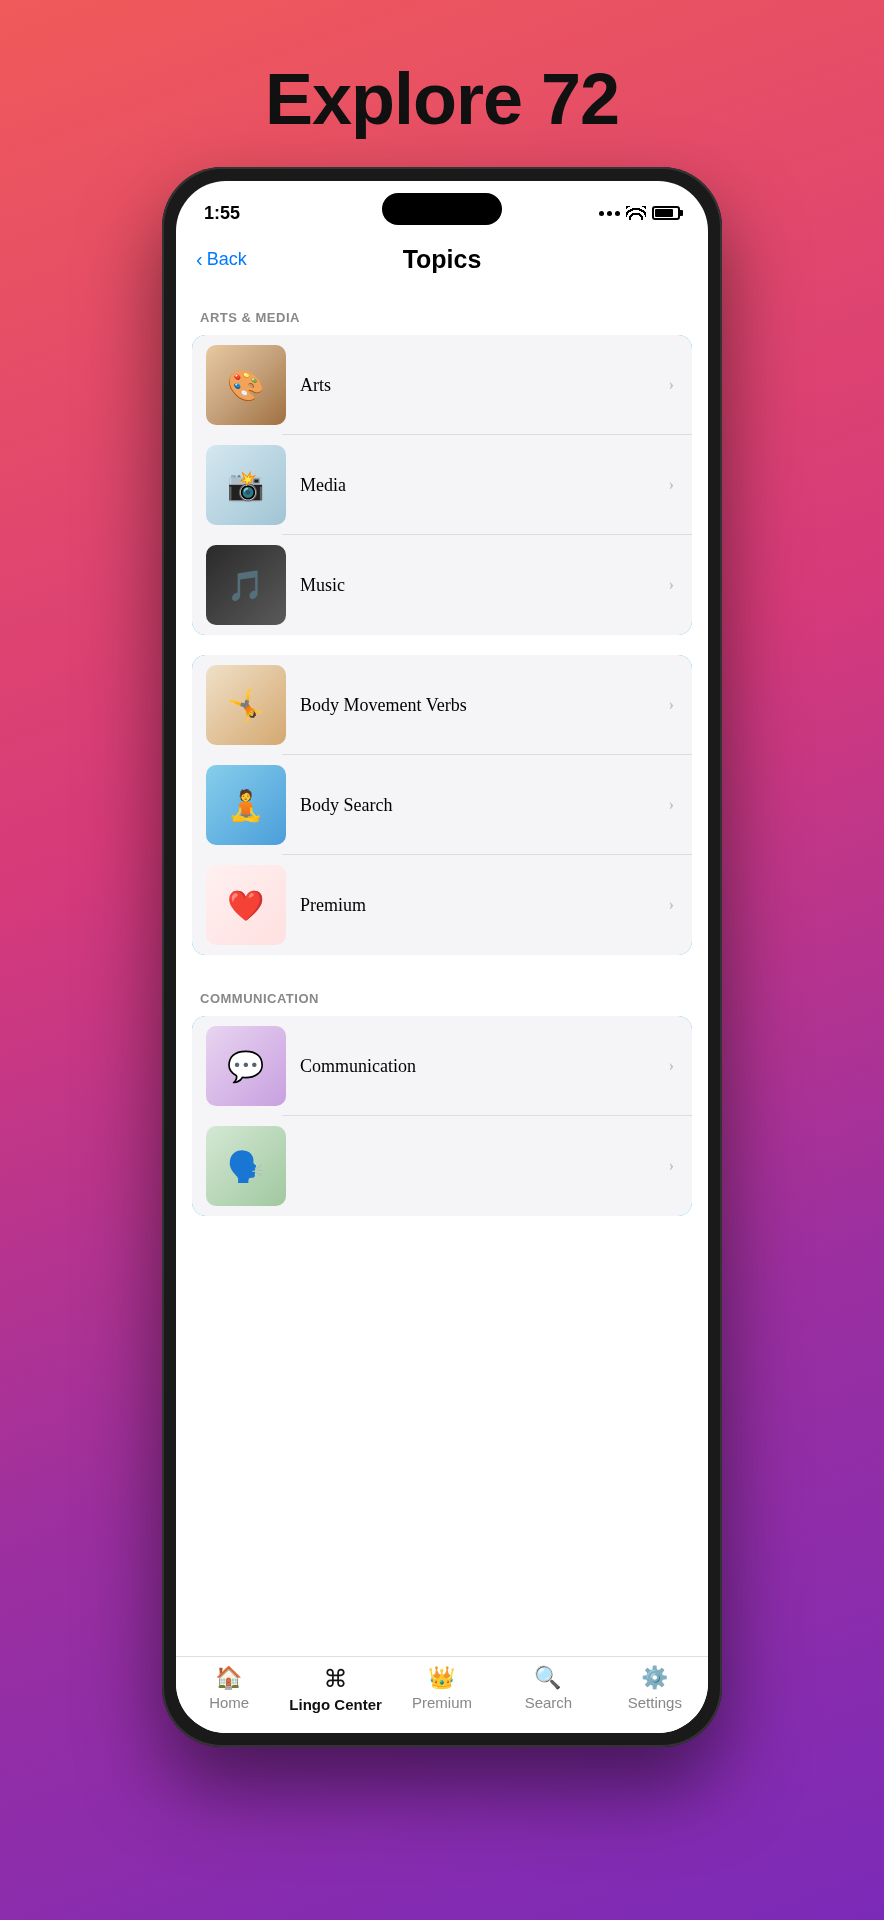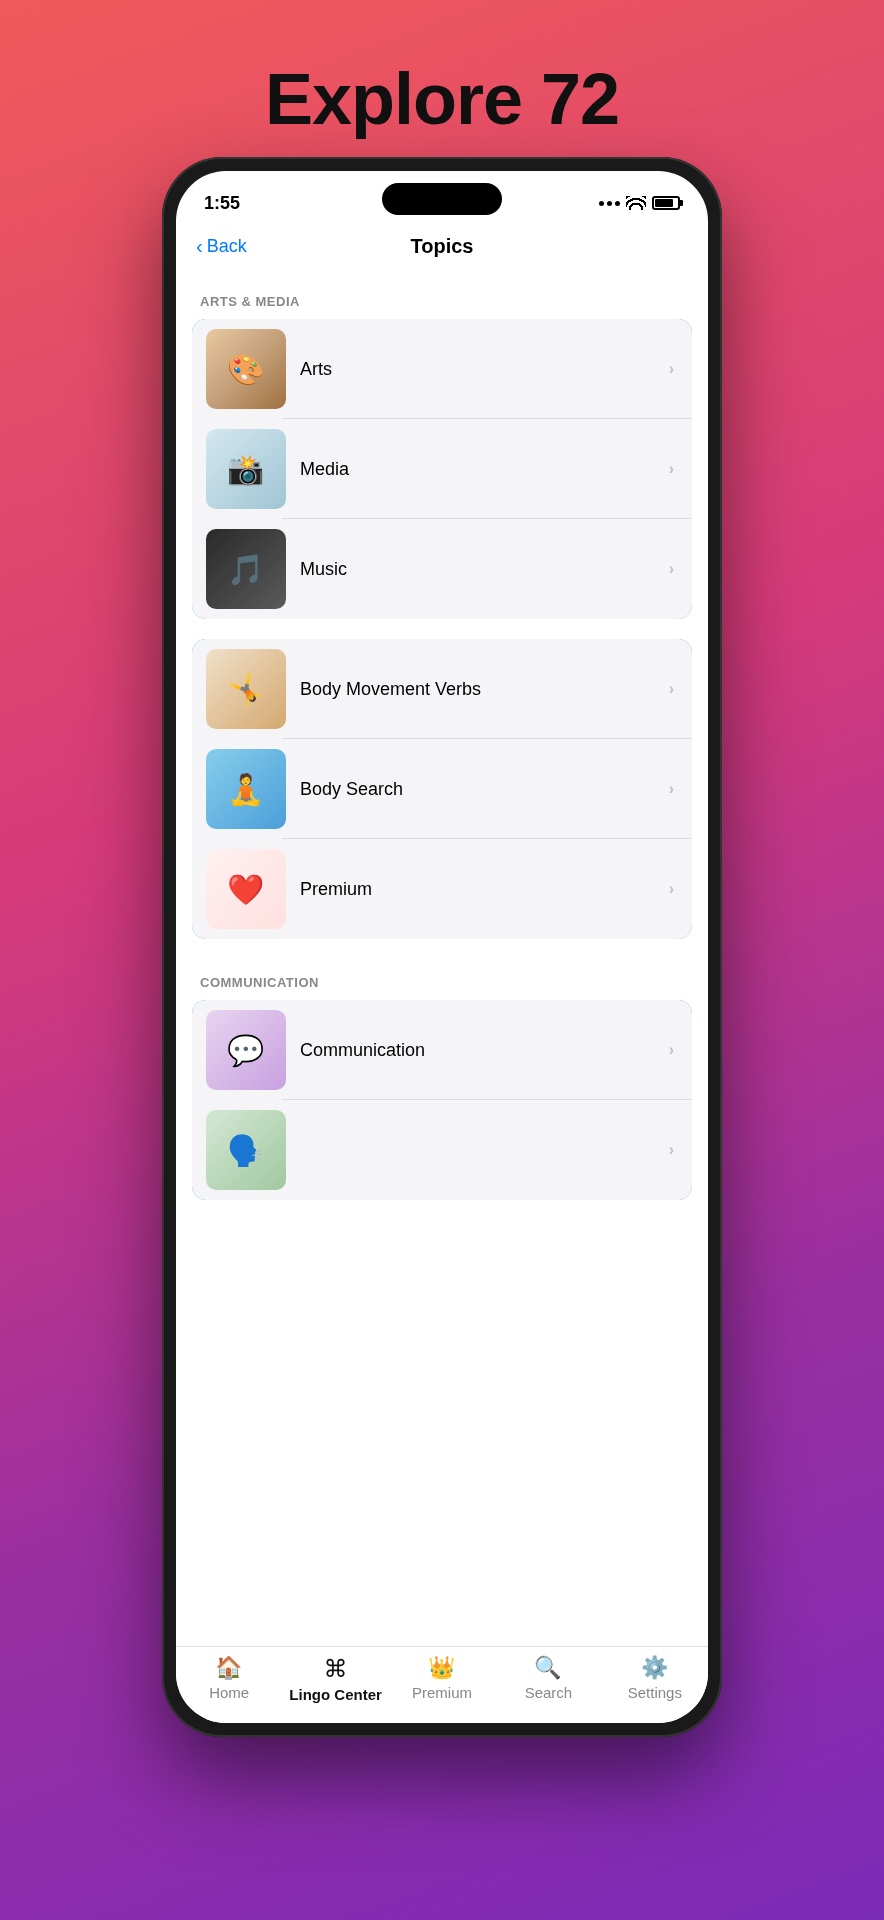--- a/index.html
+++ b/index.html
@@ -10,21 +10,21 @@
       background: linear-gradient(160deg, #f05a5a 0%, #d63a7a 40%, #9b2fa0 70%, #7b2ab8 100%);
       display: flex;
       flex-direction: column;
       align-items: center;
       font-family: -apple-system, BlinkMacSystemFont, 'SF Pro Display', 'Helvetica Neue', Arial, sans-serif;
       overflow: hidden;
     }
 
     .hero-text {
       margin-top: 60px;
-      margin-bottom: 18px;
+      margin-bottom: 28px;
     }
 
     .hero-text h1 {
       font-size: 72px;
       font-weight: 900;
       color: #111;
       line-height: 1.1;
       letter-spacing: -1px;
     }
 
@@ -148,21 +148,21 @@
       cursor: pointer;
     }
 
     .back-chevron {
       font-size: 20px;
       font-weight: 300;
       color: #007aff;
     }
 
     .nav-title {
-      font-size: 20px;
+      font-size: 25px;
       font-weight: 700;
       color: #000;
     }
 
     
     .content {
       flex: 1;
       overflow-y: auto;
       padding: 10px 0 0 0;
     }
@@ -176,20 +176,21 @@
       letter-spacing: 0.5px;
       padding: 16px 24px 10px;
       text-transform: uppercase;
     }
 
     .card-group {
       background: #0ea5e9;
       border-radius: 14px;
       margin: 0 16px 20px;
       overflow: hidden;
+      font-family: Liberation Serif, serif;
     }
 
     .list-item {
       display: flex;
       align-items: center;
       padding: 0;
       background: #f5f5f7;
       position: relative;
       cursor: pointer;
     }

